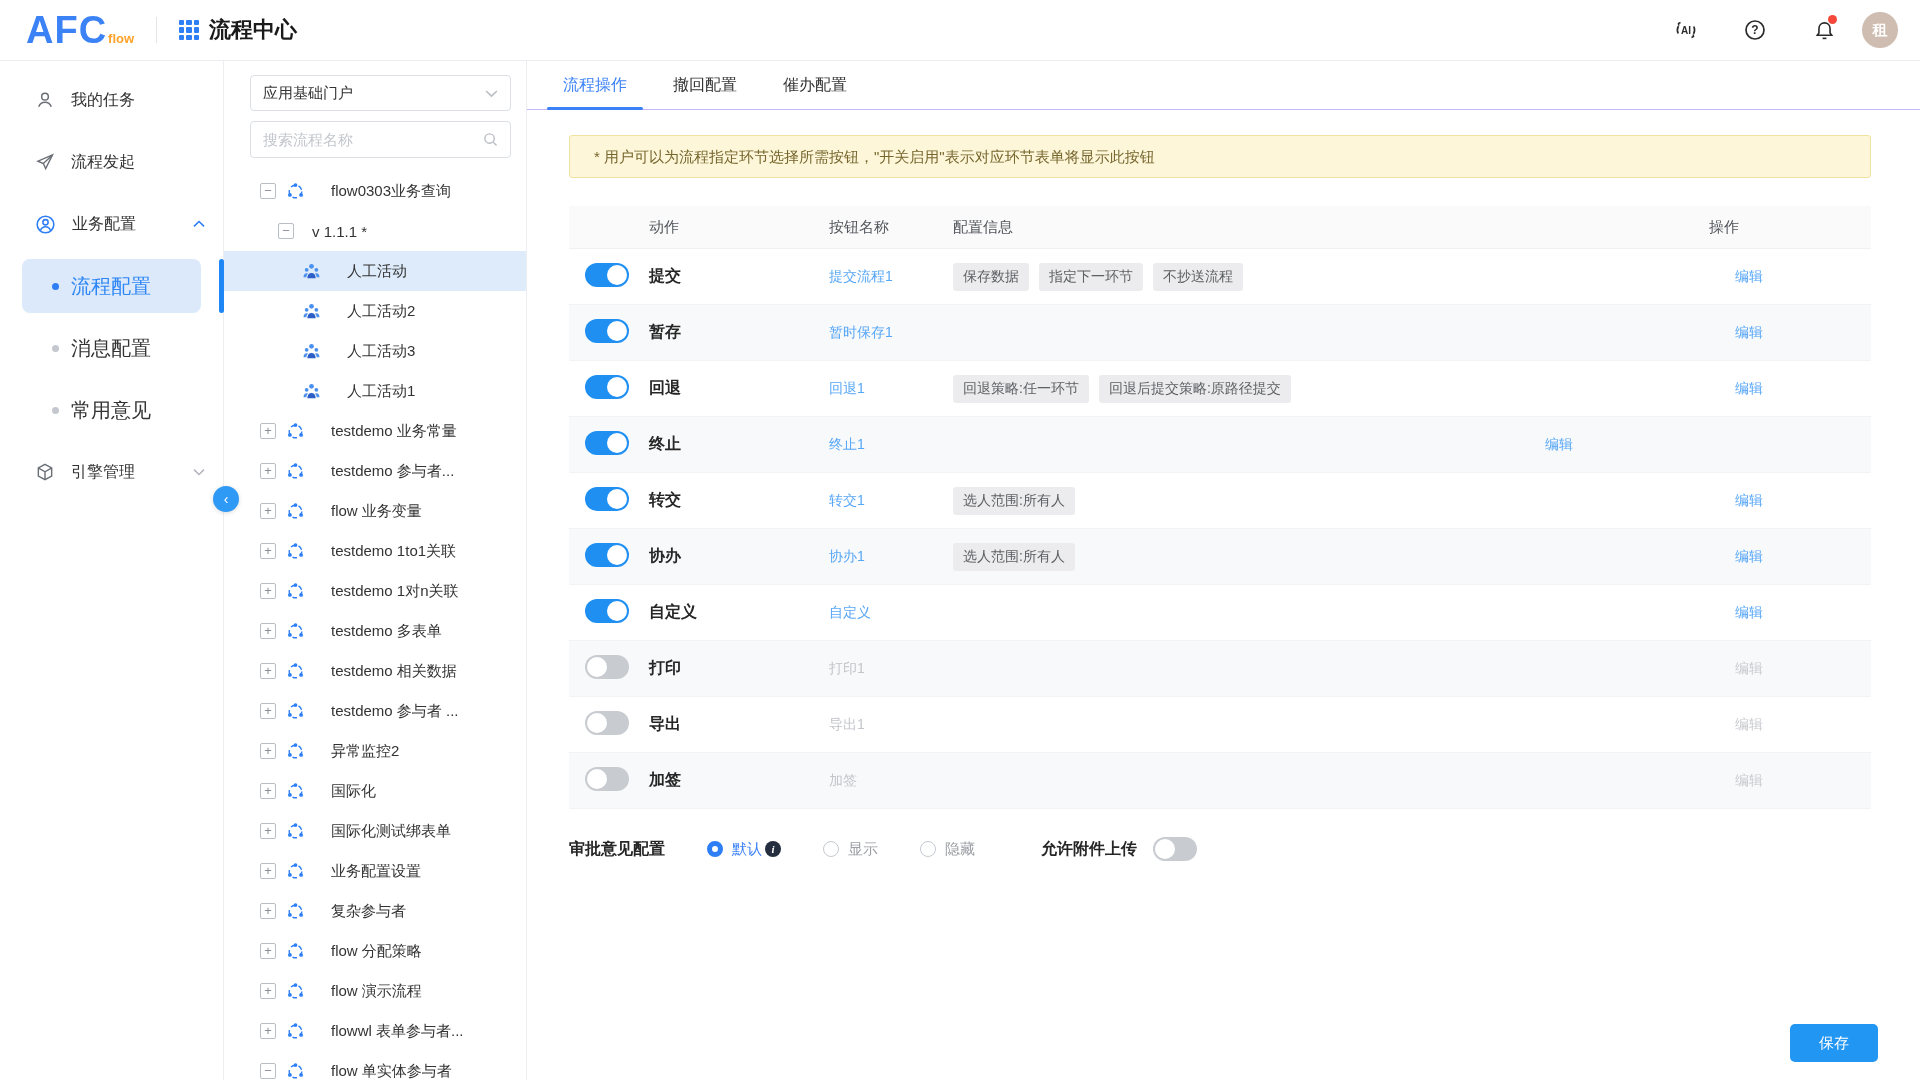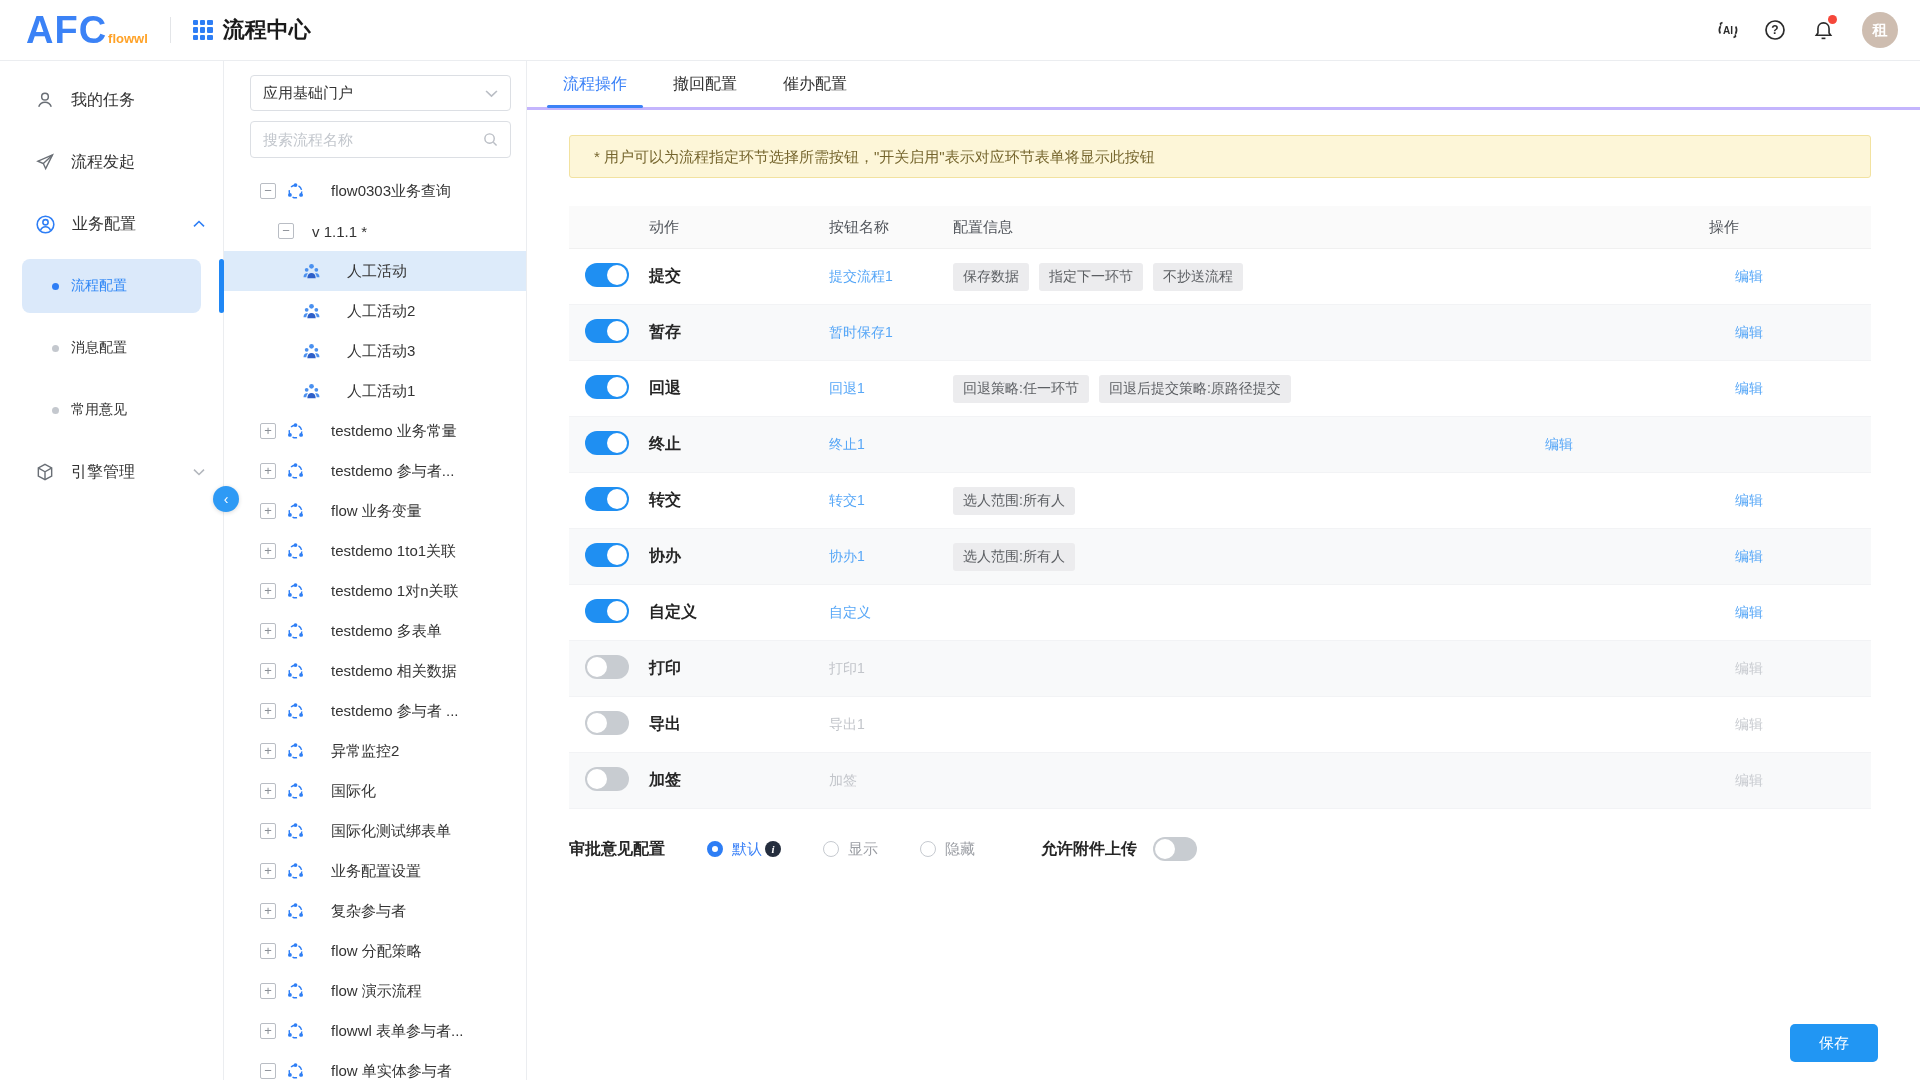--- a/index.html
+++ b/index.html
@@ -18,22 +18,22 @@
     gap:2px; margin-right:10px; }
   .grid-icon i { background:#2e7ef5; border-radius:1px; }
   .app-title { font-size:22px; font-weight:700; color:#1a1a1a; }
   .spacer { flex:1; }
   .searchpill { width:284px; height:36px; border:1px solid #e0e3e8; border-radius:18px;
     display:flex; align-items:center; padding:0 14px; margin-right:64px; }
   .searchpill svg { flex:none; margin-right:8px; }
   .searchpill input { border:none; outline:none; width:100%; font-size:16px; color:#333;
     font-family:inherit; background:transparent; }
   .searchpill input::placeholder { color:#c3c7cd; }
-  .hicon { width:24px; height:24px; display:flex; align-items:center; 
-    margin-left:24px; position:relative; cursor:pointer; }
+  .hicon { width:24px; height:24px; display:flex; align-items:center; justify-content:center;
+    margin-left:45px; position:relative; cursor:pointer; }
   .hicon .reddot { position:absolute; top:-3px; right:-1px; width:9px; height:9px;
     border-radius:50%; background:#f5473a; }
   .avatar { width:36px; height:36px; border-radius:50%; background:#cebdb0; color:#fff;
     font-size:15px; font-weight:700; display:flex; align-items:center; justify-content:center;
     margin-left:26px; }
 
   
   .bodyrow { display:flex; height:1019px; position:relative; }
 
   
@@ -42,21 +42,21 @@
     font-size:16px; color:#333; cursor:pointer; position:relative; }
   .navitem .nlabel { margin-left:16px; }
   .navitem .chev { margin-left:auto; }
   .navitem.section .nlabel { color:#333; }
   .subitem { height:62px; display:flex; align-items:center; position:relative; cursor:pointer; }
   .subpill { position:absolute; left:22px; right:22px; top:4px; bottom:4px; border-radius:8px; }
   .subitem.sel .subpill { background:#dbe9fa; }
   .subdot { width:7px; height:7px; border-radius:50%; background:#c4c8ce; margin-left:52px;
     position:relative; z-index:1; }
   .subitem.sel .subdot { background:#2e7ef5; }
-  .sublabel { font-size:14px; color:#333; margin-left:12px; position:relative; z-index:1; }
+  .sublabel { font-size:20px; color:#333; margin-left:12px; position:relative; z-index:1; }
   .subitem.sel .sublabel { color:#2e86f6; }
   .sel-ind { position:absolute; right:-1px; top:4px; width:5px; height:54px;
     background:#1f87f5; border-radius:3px; }
   .collapse-btn { position:absolute; left:213px; top:425px; width:26px; height:26px;
     border-radius:50%; background:#2e9af5; color:#fff; border:none; font-size:14px;
     line-height:24px; text-align:center; cursor:pointer; z-index:5; box-shadow:0 1px 4px rgba(0,0,0,.15); }
 
   
   .treepanel { width:303px; border-right:1px solid #ebedf0; padding:14px 15px 0 26px;
     flex:none; overflow:hidden; }
@@ -75,21 +75,21 @@
   .tnode.sel { background:#ddebfa; }
   .ebox { width:16px; height:16px; border:1px solid #b9bdc4; border-radius:2px; color:#8a8f96;
     font-size:13px; line-height:14px; text-align:center; flex:none; background:#fff; }
   .tic { width:20px; height:20px; margin-left:10px; flex:none; display:flex; align-items:center; }
   .tnode.lvl2 .tic { margin-left:0; }
   .tlabel { margin-left:25px; white-space:nowrap; }
   .vlabel { margin-left:18px; font-size:15px; }
 
   
   .content { flex:1; position:relative; overflow:hidden; }
-  .tabbar { height:49px; border-bottom:3px solid #c4b5fd; padding-left:20px; display:flex; }
+  .tabbar { height:49px; border-bottom:1px solid #c4b5fd; padding-left:20px; display:flex; }
   .tab { padding:0 16px; margin-right:14px; font-size:16px; color:#333; display:flex;
     align-items:center; position:relative; cursor:pointer; }
   .tab.active { color:#3c82f7; }
   .tab.active::after { content:""; position:absolute; left:0; right:0; bottom:-1px;
     height:3px; background:#3c82f7; border-radius:2px; }
   .panelbody { padding:0 49px 0 42px; }
 
   .notice { margin-top:25px; background:#fdf6d8; border:1px solid #f2e2a0; border-radius:3px;
     padding:9px 24px; font-size:15px; color:#76662e; line-height:23px; }
 
@@ -137,21 +137,21 @@
     font-family:inherit; cursor:pointer; }
 </style>
 </head>
 <body>
 
 <div class="app">
 
   <header class="topbar">
     <div class="logo">
       <span class="logo-main">AFC</span>
-      <span class="logo-sub">flowwl</span>
+      <span class="logo-sub">flow</span>
     </div>
     <div class="v-div"></div>
     <span class="grid-icon">
         <i></i>
         <i></i>
         <i></i>
         <i></i>
         <i></i>
         <i></i>
         <i></i>

